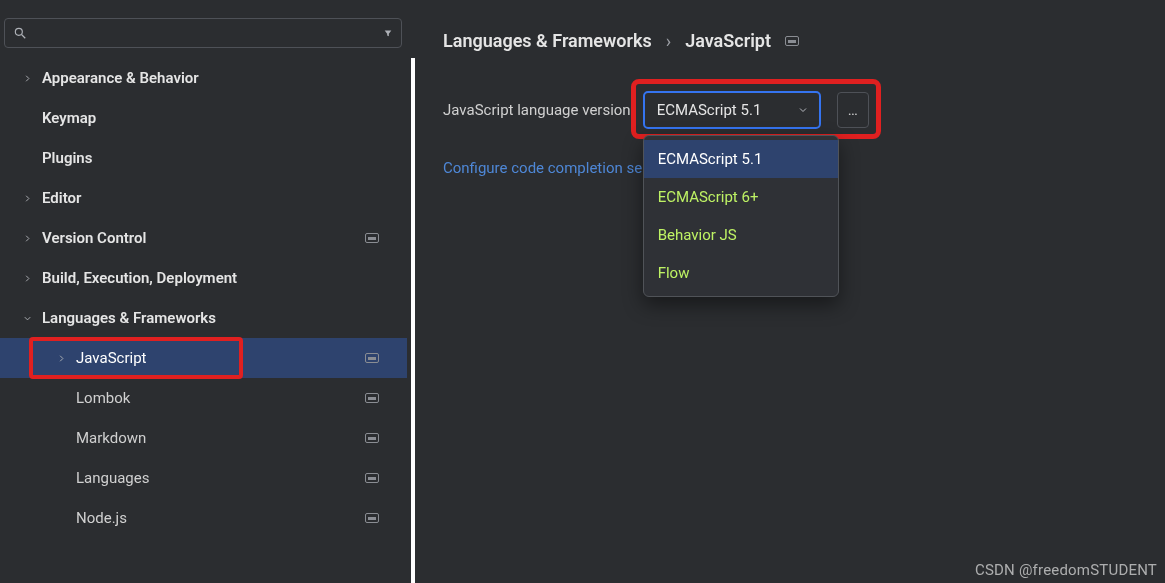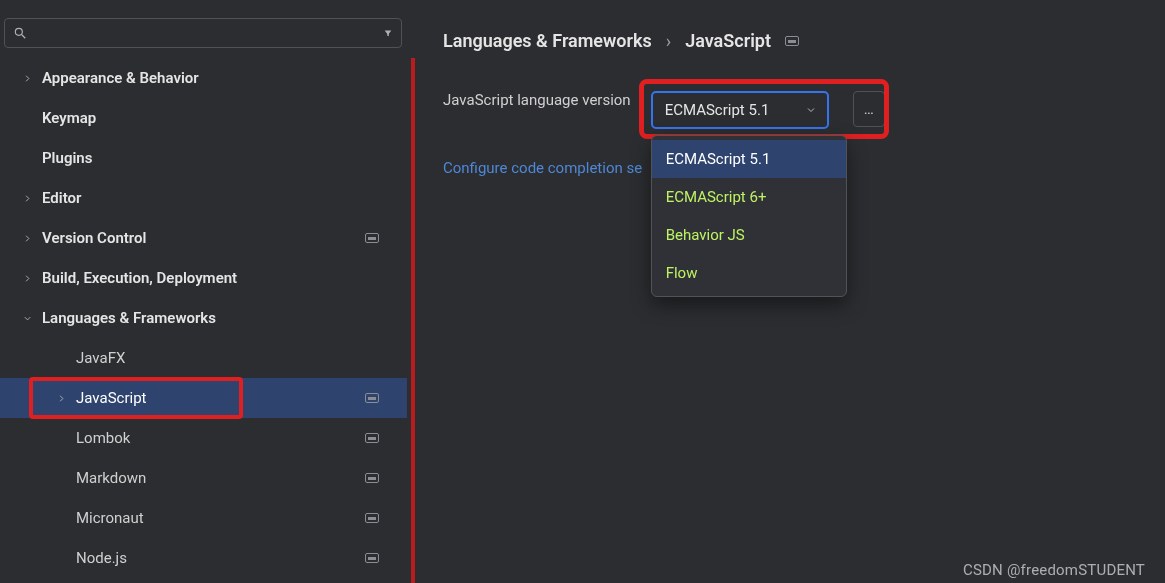--- a/index.html
+++ b/index.html
@@ -43,21 +43,21 @@
     background: transparent;
     border: none;
     color: #ccc;
     outline: none;
     font-size: 14px;
   }
 
   .tree-wrap {
     flex: 1;
     overflow: hidden;
-    border-right: 4px solid #b91c1c; 
+    border-right: 4px solid #ffffff; 
     padding-right: 4px;
   }
   .tree { list-style: none; }
   .tree li {
     display: flex;
     align-items: center;
     height: 40px;
     padding-right: 28px;
     cursor: default;
     position: relative;
@@ -122,22 +122,23 @@
     border-radius: 2px;
     position: relative;
   }
   .crumbs .badge::after{
     content:"";
     position:absolute; left:2px; right:2px; bottom:2px; height:3px; background:#8a8d93;
   }
 
   .row1 {
     display: flex;
+    align-items: center;
     margin-top: 40px;
-    gap: 20px;
+    gap: 12px;
   }
   .lbl { color: #d0d0d0; font-size: 15px; }
 
   .combo-wrap { position: relative; }
   .combo {
     display: flex;
     align-items: center;
     justify-content: space-between;
     width: 178px;
     height: 38px;
@@ -199,21 +200,21 @@
   .link-row {
     margin-top: 30px;
   }
   .link {
     color: #4e87d6;
     font-size: 15px;
   }
 
   .watermark {
     position: absolute;
-    right: 20px;
+    right: 8px;
     bottom: 4px;
     color: #d8d8d8;
     opacity: .75;
     font-size: 15px;
     letter-spacing: .2px;
     pointer-events: none;
   }
 </style>
 </head>
 <body>
@@ -280,55 +281,49 @@
             <span class="txt">Build, Execution, Deployment</span>
           </li>
           <li class="lvl0">
             <span class="arrow">
               <svg width="11" height="11" viewBox="0 0 24 24" fill="none" stroke="currentColor" stroke-width="2">
                 <polyline points="6 9 12 15 18 9"></polyline>
               </svg>
             </span>
             <span class="txt">Languages &amp; Frameworks</span>
           </li>
+          <li class="lvl1 selected">
+            <span class="arrow">
+              <svg width="11" height="11" viewBox="0 0 24 24" fill="none" stroke="currentColor" stroke-width="2">
+                <polyline points="9 6 15 12 9 18"></polyline>
+              </svg>
+            </span>
+            <span class="txt">JavaScript</span>
+            <span class="badge"></span>
+            <span class="mark1"></span>
+          </li>
           <li class="lvl1">
             <span class="arrow none">
               <svg width="11" height="11"></svg>
             </span>
-            <span class="txt">JavaFX</span>
-          </li>
-          <li class="lvl1 selected">
-            <span class="arrow">
-              <svg width="11" height="11" viewBox="0 0 24 24" fill="none" stroke="currentColor" stroke-width="2">
-                <polyline points="9 6 15 12 9 18"></polyline>
-              </svg>
-            </span>
-            <span class="txt">JavaScript</span>
-            <span class="badge"></span>
-            <span class="mark1"></span>
+            <span class="txt">Lombok</span>
+            <span class="badge"></span>
           </li>
           <li class="lvl1">
             <span class="arrow none">
               <svg width="11" height="11"></svg>
             </span>
-            <span class="txt">Lombok</span>
+            <span class="txt">Markdown</span>
             <span class="badge"></span>
           </li>
           <li class="lvl1">
             <span class="arrow none">
               <svg width="11" height="11"></svg>
             </span>
-            <span class="txt">Markdown</span>
-            <span class="badge"></span>
-          </li>
-          <li class="lvl1">
-            <span class="arrow none">
-              <svg width="11" height="11"></svg>
-            </span>
-            <span class="txt">Micronaut</span>
+            <span class="txt">Languages</span>
             <span class="badge"></span>
           </li>
           <li class="lvl1">
             <span class="arrow none">
               <svg width="11" height="11"></svg>
             </span>
             <span class="txt">Node.js</span>
             <span class="badge"></span>
           </li>
         </ul>

